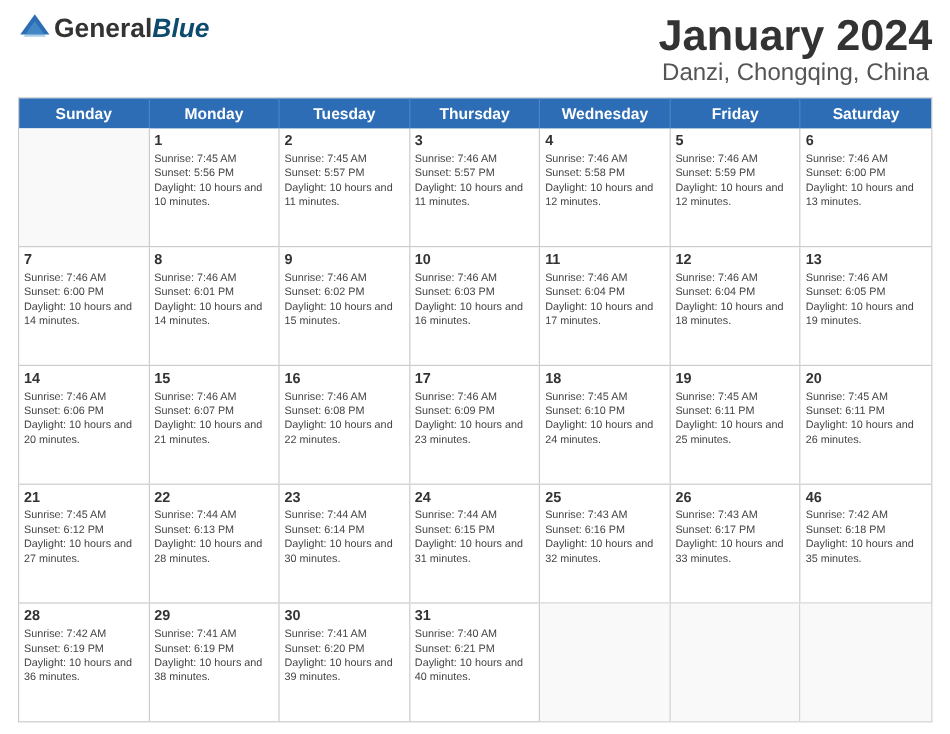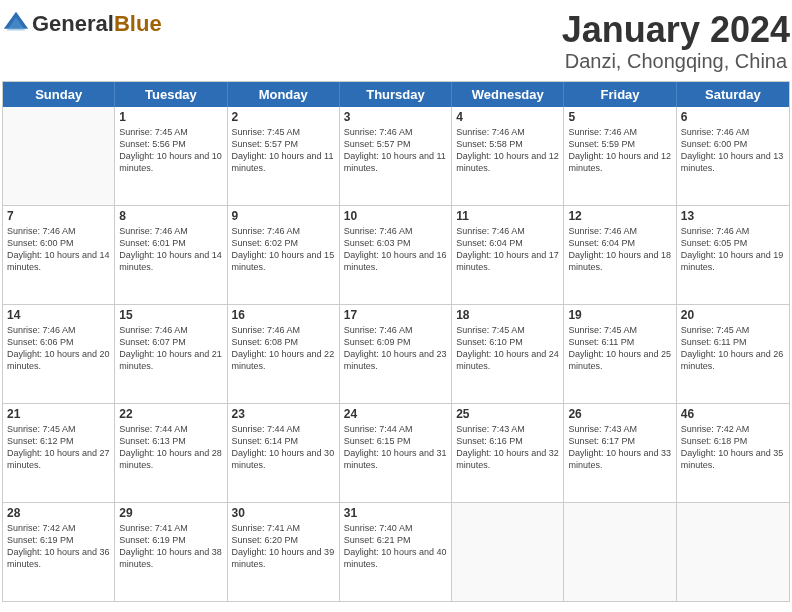--- a/index.html
+++ b/index.html
@@ -6,21 +6,21 @@
     body {
       width: 792px;
       height: 612px;
       font-family: Arial, sans-serif;
       background: #fff;
       overflow: hidden;
     }
     .page {
       width: 792px;
       height: 612px;
-      padding: 10px 2px;
+      padding: 10px 15px;
       display: flex;
       flex-direction: column;
     }
     .header {
       display: flex;
       justify-content: space-between;
       align-items: flex-start;
       margin-bottom: 8px;
     }
     .logo {
@@ -31,21 +31,22 @@
     .logo-text {
       display: flex;
       align-items: center;
       font-size: 22px;
       font-weight: bold;
     }
     .logo-general {
       color: #333;
     }
     .logo-blue {
-      color: #a16207;
+      color: #0c4a6e;
+      font-style: italic;
     }
     .logo-icon {
       width: 28px;
       height: 28px;
       margin-right: 2px;
     }
     .header-right {
       text-align: center;
     }
     .month-title {
@@ -137,22 +138,22 @@
     </div>
     <div class="header-right">
       <div class="month-title">January 2024</div>
       <div class="location">Danzi, Chongqing, China</div>
     </div>
   </div>
 
   <div class="calendar">
     <div class="day-headers">
     <div class="day-header">Sunday</div>
+        <div class="day-header">Monday</div>
         <div class="day-header">Tuesday</div>
-        <div class="day-header">Monday</div>
         <div class="day-header">Thursday</div>
         <div class="day-header">Wednesday</div>
         <div class="day-header">Friday</div>
         <div class="day-header">Saturday</div>
       </div>
     <div class="calendar-body">
     <div class="week-row">
           <div class="day-cell empty"></div>
           <div class="day-cell">
             <div class="day-number">1</div>

